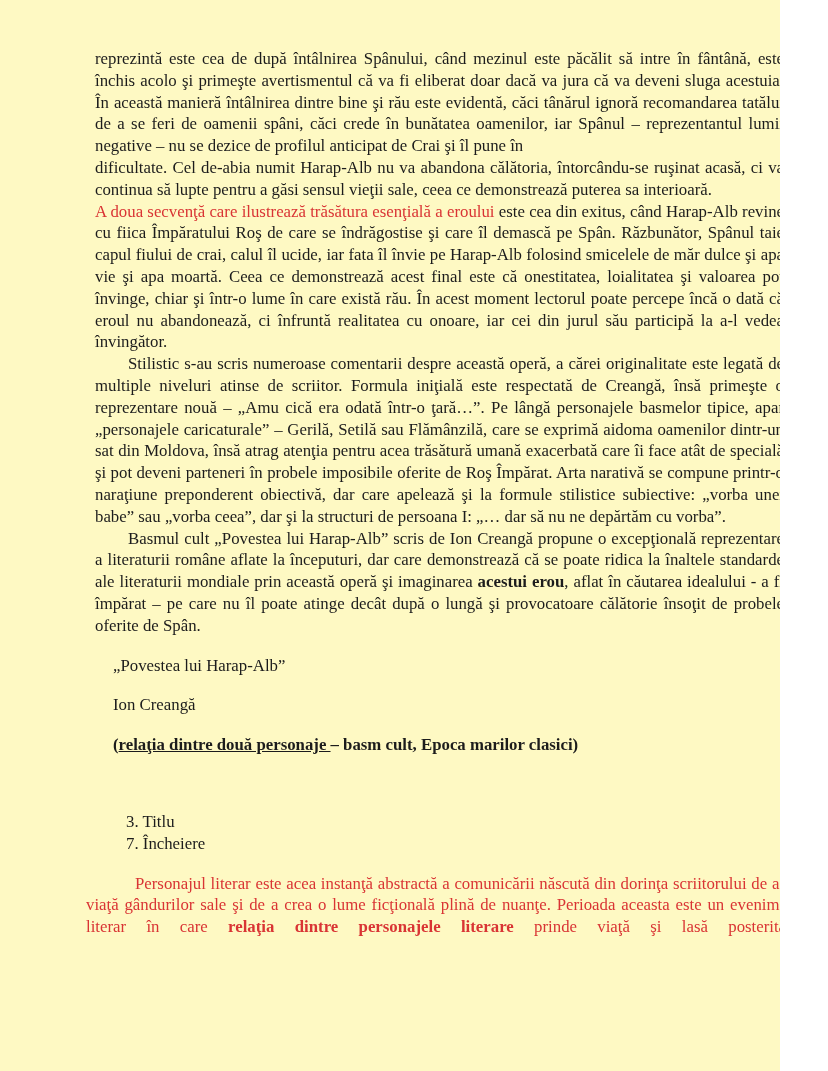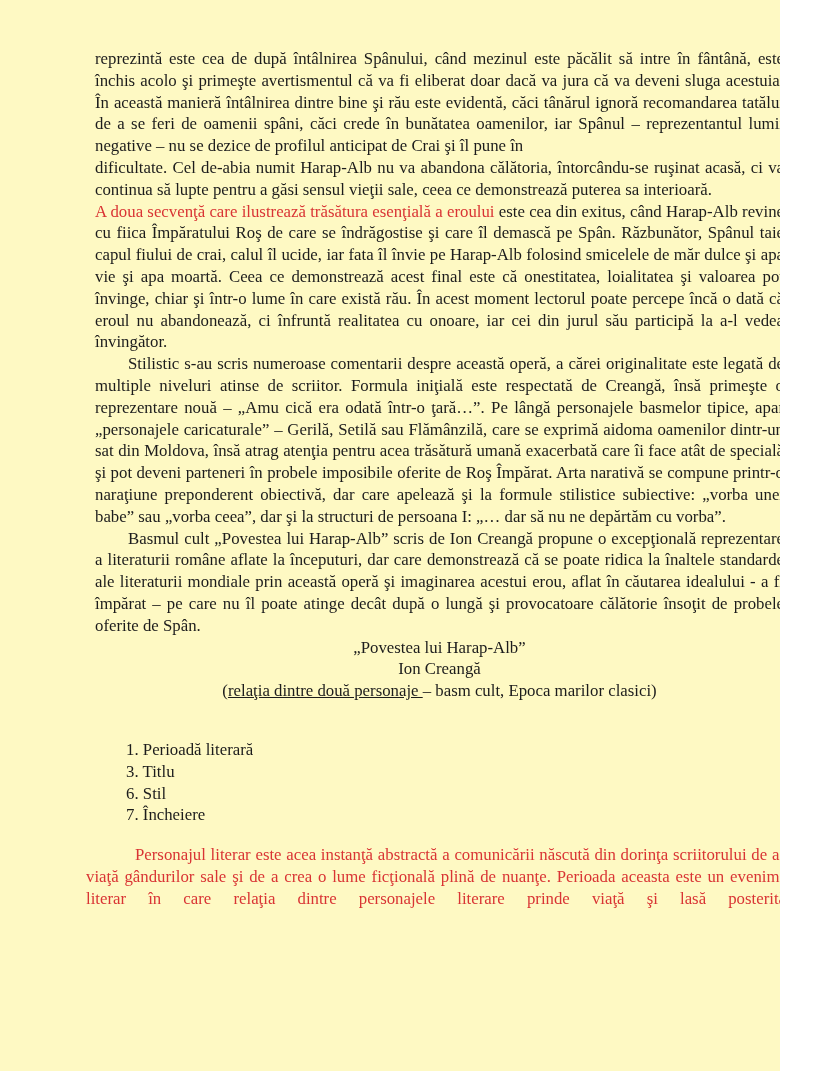--- a/index.html
+++ b/index.html
@@ -23,32 +23,32 @@
     font-size: 16.8px;
     line-height: 21.8px;
     color: #1c1c1c;
   }
   .para {
     margin: 0;
     text-align: justify;
   }
   .para.indent { text-indent: 33px; }
   .center-line {
-    margin: 0;
-    text-align: center;
+    margin: 18px;
+    text-align: left;
   }
-  .center-line.bold { font-weight: normal; }
+  .center-line.bold { font-weight: bold; }
   .red-para {
     margin: 0 -16px 0 -9px;
     text-align: justify;
     text-align-last: justify;
     text-indent: 49px;
     color: #d93434;
   }
-  .seg-bold { font-weight: normal; }
+  .seg-bold { font-weight: bold; }
   .seg-red { color: #d93434; }
   .seg-underline { text-decoration: underline; }
   .list { margin: 0; padding-left: 31px; }
   .list-item { margin: 0; text-align: left; }
   .spacer { width: 100%; }
 </style>
 </head>
 <body>
 
 <div class="page">
@@ -56,21 +56,19 @@
       <p class="para "><span class="">reprezintă este cea de după întâlnirea Spânului, când mezinul este păcălit să intre în fântână, este închis acolo şi primeşte avertismentul că va fi eliberat doar dacă va jura că va deveni sluga acestuia. În această manieră întâlnirea dintre bine şi rău este evidentă, căci tânărul ignoră recomandarea tatălui de a se feri de oamenii spâni, căci crede în bunătatea oamenilor, iar Spânul – reprezentantul lumii negative – nu se dezice de profilul anticipat de Crai şi îl pune în</span></p>
       <p class="para "><span class="">dificultate. Cel de-abia numit Harap-Alb nu va abandona călătoria, întorcându-se ruşinat acasă, ci va continua să lupte pentru a găsi sensul vieţii sale, ceea ce demonstrează puterea sa interioară.</span></p>
       <p class="para "><span class="seg-red">A doua secvenţă care ilustrează trăsătura esenţială a eroului</span><span class=""> este cea din exitus, când Harap-Alb revine cu fiica Împăratului Roş de care se îndrăgostise şi care îl demască pe Spân. Răzbunător, Spânul taie capul fiului de crai, calul îl ucide, iar fata îl învie pe Harap-Alb folosind smicelele de măr dulce şi apa vie şi apa moartă. Ceea ce demonstrează acest final este că onestitatea, loialitatea şi valoarea pot învinge, chiar şi într-o lume în care există rău. În acest moment lectorul poate percepe încă o dată că eroul nu abandonează, ci înfruntă realitatea cu onoare, iar cei din jurul său participă la a-l vedea învingător.</span></p>
       <p class="para indent"><span class="">Stilistic s-au scris numeroase comentarii despre această operă, a cărei originalitate este legată de multiple niveluri atinse de scriitor. Formula iniţială este respectată de Creangă, însă primeşte o reprezentare nouă – „Amu cică era odată într-o ţară…”. Pe lângă personajele basmelor tipice, apar „personajele caricaturale” – Gerilă, Setilă sau Flămânzilă, care se exprimă aidoma oamenilor dintr-un sat din Moldova, însă atrag atenţia pentru acea trăsătură umană exacerbată care îi face atât de specială şi pot deveni parteneri în probele imposibile oferite de Roş Împărat. Arta narativă se compune printr-o naraţiune preponderent obiectivă, dar care apelează şi la formule stilistice subiective: „vorba unei babe” sau „vorba ceea”, dar şi la structuri de persoana I: „… dar să nu ne depărtăm cu vorba”.</span></p>
       <p class="para indent"><span class="">Basmul cult „Povestea lui Harap-Alb” scris de Ion Creangă propune o excepţională reprezentare a literaturii române aflate la începuturi, dar care demonstrează că se poate ridica la înaltele standarde ale literaturii mondiale prin această operă şi imaginarea </span><span class="seg-bold">acestui erou</span><span class="">, aflat în căutarea idealului - a fi împărat – pe care nu îl poate atinge decât după o lungă şi provocatoare călătorie însoţit de probele oferite de Spân.</span></p>
       <p class="center-line "><span class="">„Povestea lui Harap-Alb”</span></p>
       <p class="center-line "><span class="">Ion Creangă</span></p>
       <p class="center-line bold"><span class="">(</span><span class="seg-underline">relaţia dintre două personaje </span><span class="">– basm cult, Epoca marilor clasici)</span></p>
       <div class="spacer" style="height: 37px;"></div>
       <div class="list">
-        <div class="list-item"><span>1.</span><span> </span><span>Perioadă literară</span></div>
         <div class="list-item"><span>3.</span><span> </span><span>Titlu</span></div>
-        <div class="list-item"><span>6.</span><span> </span><span>Stil</span></div>
         <div class="list-item"><span>7.</span><span> </span><span>Încheiere</span></div>
       </div>
       <div class="spacer" style="height: 18px;"></div>
       <p class="red-para"><span class="">Personajul literar este acea instanţă abstractă a comunicării născută din dorinţa scriitorului de a da viaţă gândurilor sale şi de a crea o lume ficţională plină de nuanţe. Perioada aceasta este un eveniment literar în care </span><span class="seg-bold">relaţia dintre personajele literare</span><span class=""> prinde viaţă şi lasă posterităţii</span></p>
     </div>
 </div>
 
 </body></html>

